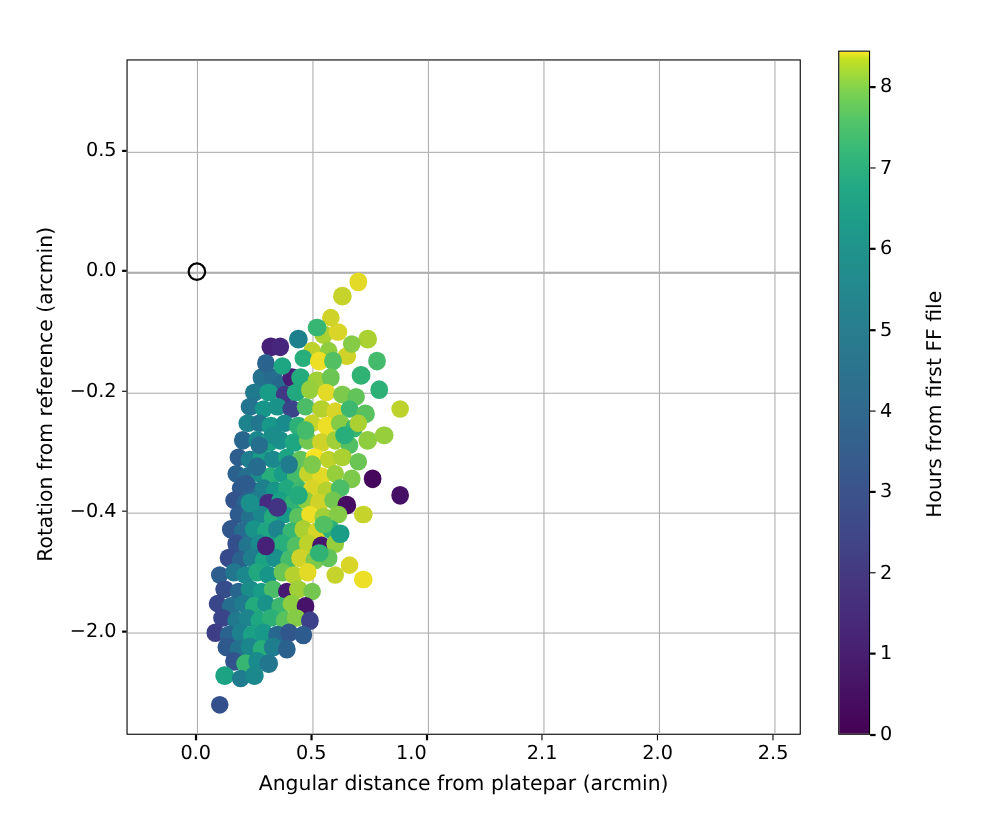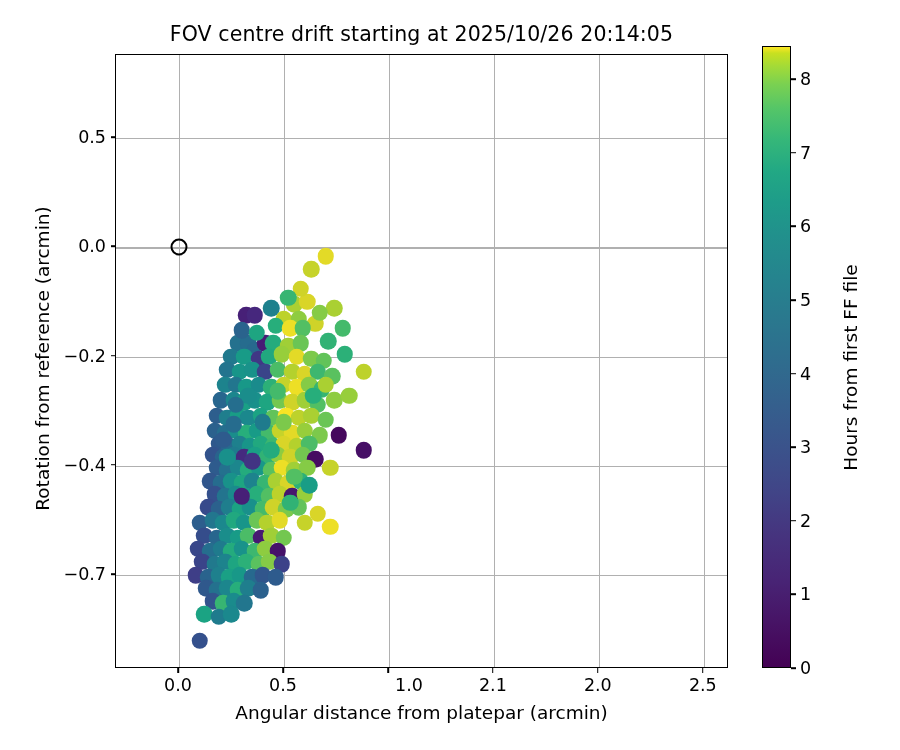--- a/index.html
+++ b/index.html
@@ -176,21 +176,20 @@
     transform: rotate(-90deg);
     transform-origin: center center;
     white-space: nowrap;
   }
 </style>
 </head>
 <body>
 
 <div id="figure">
 
-  <div id="chart-title">FOV centre drift starting at 2025/10/26 20:14:05</div>
 
   <div id="plot-area">
       <div class="gridline-v" style="left: 62.9795px;"></div>
       <div class="gridline-v" style="left: 167.945px;"></div>
       <div class="gridline-v" style="left: 272.911px;"></div>
       <div class="gridline-v" style="left: 377.877px;"></div>
       <div class="gridline-v" style="left: 482.842px;"></div>
       <div class="gridline-v" style="left: 587.808px;"></div>
       <div class="gridline-h" style="top: 83.032px;"></div>
       <div class="gridline-h" style="top: 192.285px;"></div>
@@ -423,37 +422,37 @@
 
 
   <div id="colorbar"></div>
   <div id="cblabel">Hours from first FF file</div>
 
 <div class="xtick-mark" style="left: 177.979px;"></div>
     <div class="xtick-label" style="left: 177.979px;">0.0</div>
     <div class="xtick-mark" style="left: 282.945px;"></div>
     <div class="xtick-label" style="left: 282.945px;">0.5</div>
     <div class="xtick-mark" style="left: 387.911px;"></div>
-    <div class="xtick-label" style="left: 409px;">1.0</div>
+    <div class="xtick-label" style="left: 374px;">1.0</div>
     <div class="xtick-mark" style="left: 492.877px;"></div>
     <div class="xtick-label" style="left: 492.877px;">2.1</div>
     <div class="xtick-mark" style="left: 597.842px;"></div>
     <div class="xtick-label" style="left: 597.842px;">2.0</div>
     <div class="xtick-mark" style="left: 702.808px;"></div>
     <div class="xtick-label" style="left: 702.808px;">2.5</div>
     <div class="ytick-mark" style="top: 137.032px;"></div>
     <div class="ytick-label" style="top: 137.032px;">0.5</div>
     <div class="ytick-mark" style="top: 246.285px;"></div>
     <div class="ytick-label" style="top: 246.285px;">0.0</div>
     <div class="ytick-mark" style="top: 355.537px;"></div>
     <div class="ytick-label" style="top: 355.537px;">−0.2</div>
     <div class="ytick-mark" style="top: 464.79px;"></div>
     <div class="ytick-label" style="top: 464.79px;">−0.4</div>
     <div class="ytick-mark" style="top: 574.043px;"></div>
-    <div class="ytick-label" style="top: 574.043px;">−0.7</div>
+    <div class="ytick-label" style="top: 574.043px;">−2.0</div>
     <div class="cbtick-mark" style="top: 668px;"></div>
     <div class="cbtick-label" style="top: 668px;">0</div>
     <div class="cbtick-mark" style="top: 594.391px;"></div>
     <div class="cbtick-label" style="top: 594.391px;">1</div>
     <div class="cbtick-mark" style="top: 520.781px;"></div>
     <div class="cbtick-label" style="top: 520.781px;">2</div>
     <div class="cbtick-mark" style="top: 447.172px;"></div>
     <div class="cbtick-label" style="top: 447.172px;">3</div>
     <div class="cbtick-mark" style="top: 373.562px;"></div>
     <div class="cbtick-label" style="top: 373.562px;">4</div>

